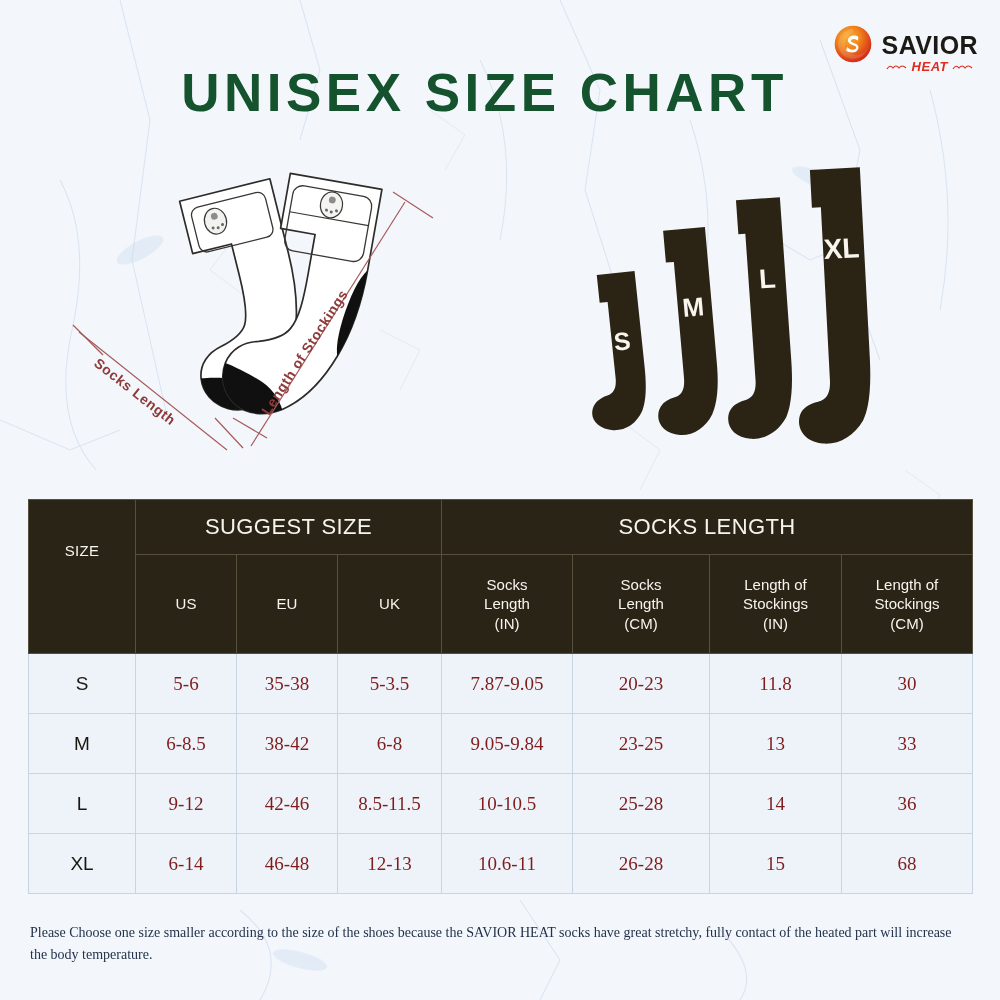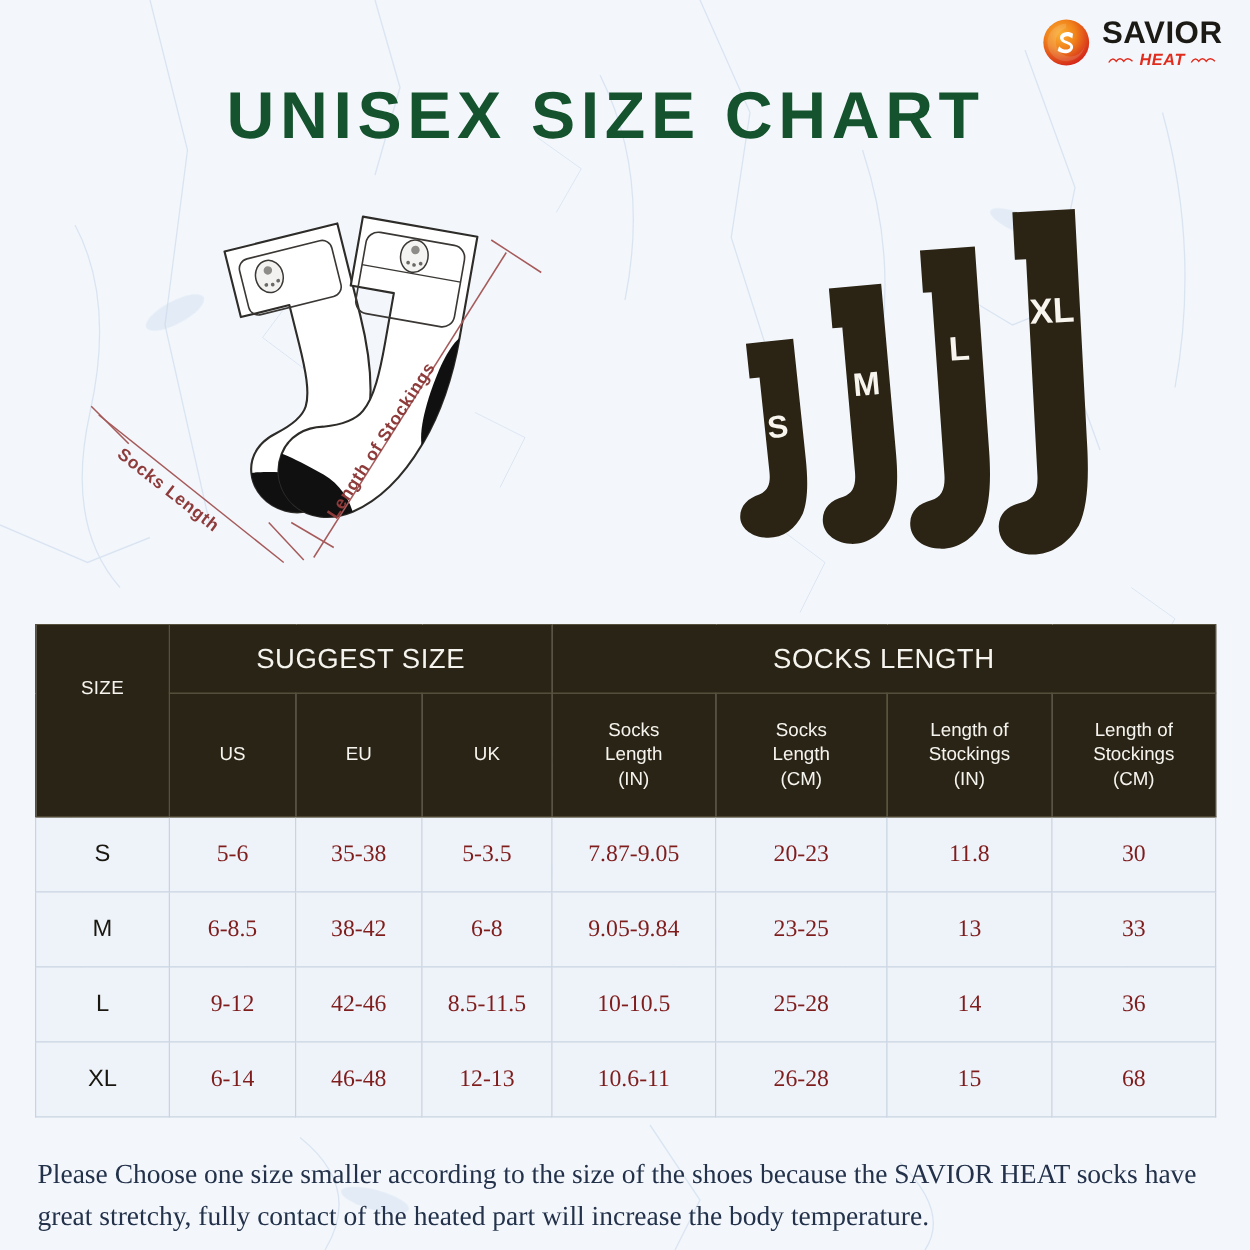--- a/index.html
+++ b/index.html
@@ -39,20 +39,21 @@
     display: flex;
     flex-direction: column;
     align-items: flex-start;
     line-height: 1;
   }
   #logo-name {
     font-size: 25px;
     font-weight: bold;
     letter-spacing: 0.4px;
     color: #1c1a14;
+    margin-top: 19px;
   }
   #logo-sub-row {
     display: flex;
     align-items: center;
     gap: 4px;
     margin-top: 2px;
     width: 100%;
     justify-content: center;
   }
   #logo-sub {
@@ -155,21 +156,21 @@
   col.c-lsi   { width: 132px; }
   col.c-lsc   { width: 131px; }
 
   
   #note {
     position: absolute;
     top: 922px;
     left: 30px;
     width: 940px;
     font-family: "Liberation Serif", serif;
-    font-size: 22px;
+    font-size: 14px;
     line-height: 1.55;
     color: #23324a;
     z-index: 3;
   }
 </style>
 </head>
 <body>
 
 <svg id="bg-texture" width="1000" height="1000" viewBox="0 0 1000 1000">
   <rect width="1000" height="1000" fill="#f3f7fc"></rect>

